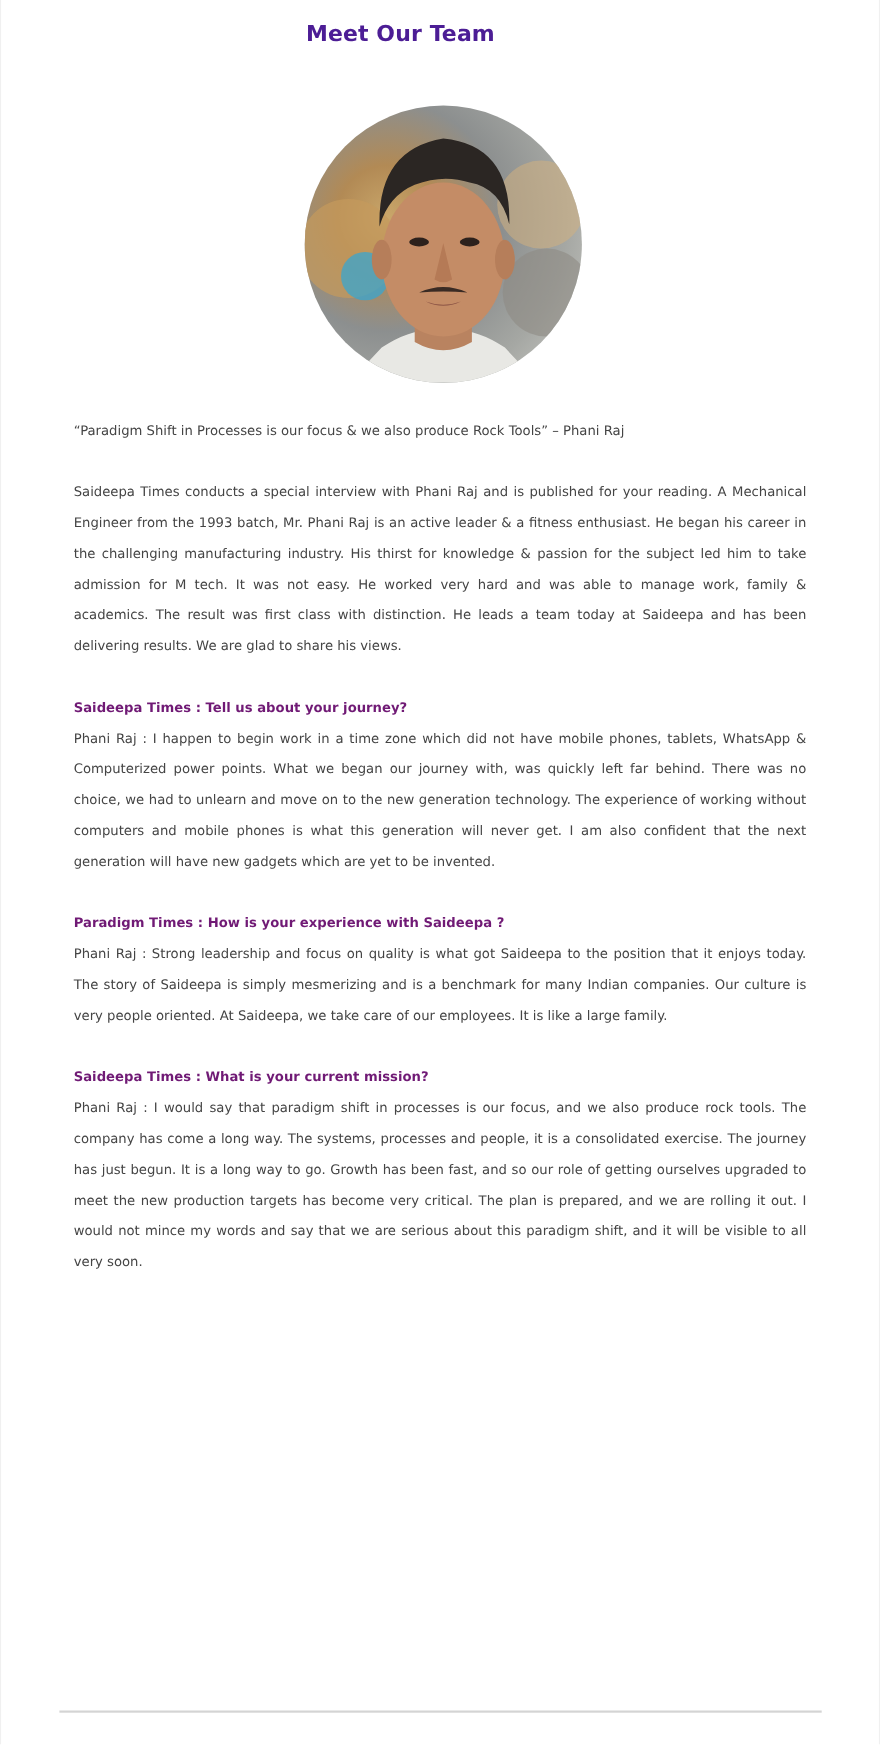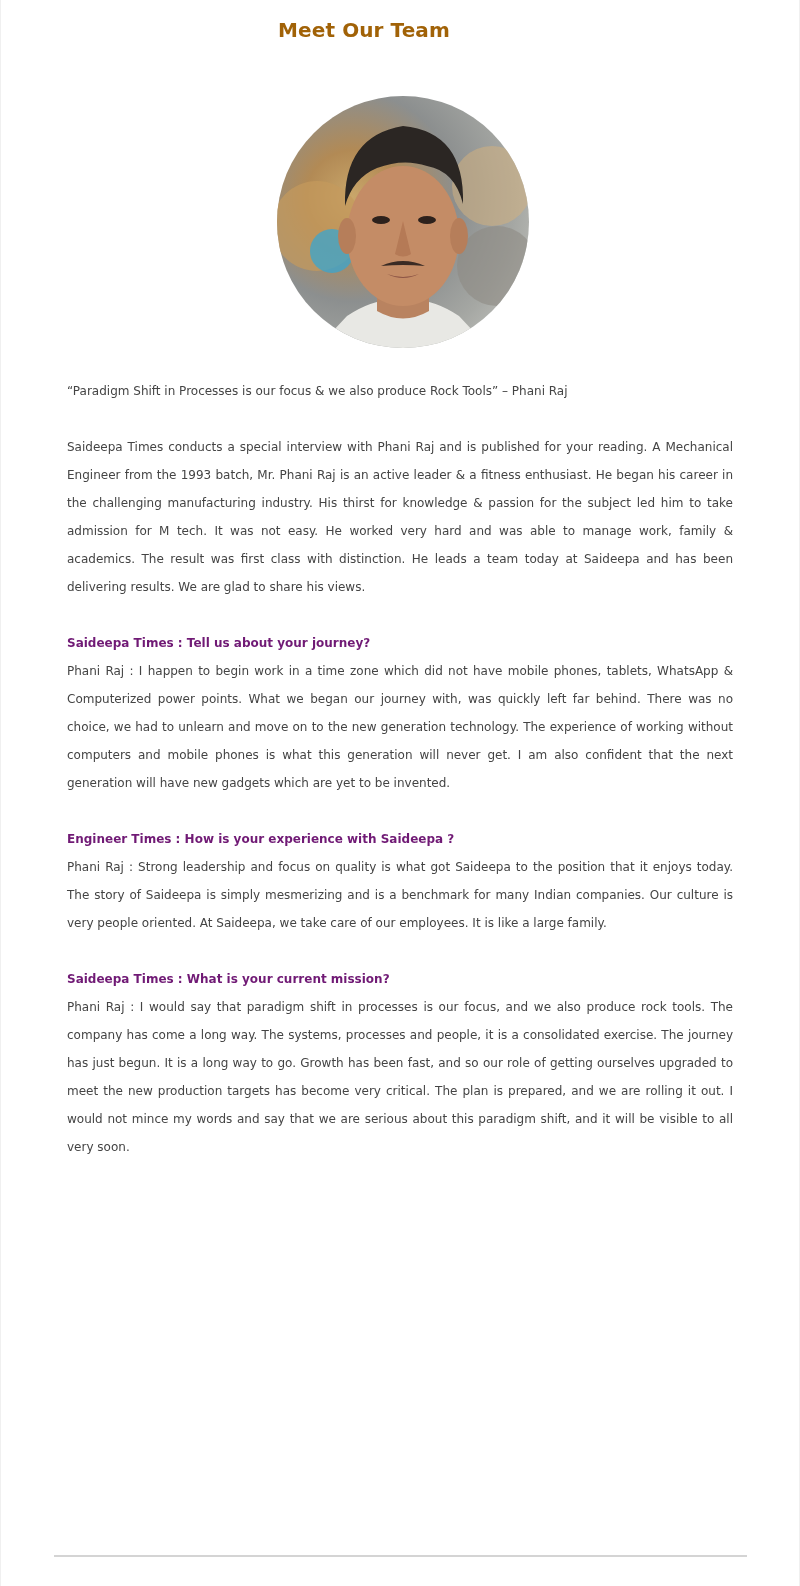--- a/index.html
+++ b/index.html
@@ -10,21 +10,21 @@
     position: relative;
     overflow: hidden;
   }
   .page-border {
     position: absolute; left: 0; top: 0; width: 800px; height: 1586px;
     border-left: 1px solid #f0f0f0; border-right: 1px solid #f0f0f0;
     pointer-events: none;
   }
   .title {
     position: absolute; top: 18px; left: 0; width: 728px;
-    text-align: center; font-weight: bold; font-size: 20px; color: #a16207;
+    text-align: center; font-weight: bold; font-size: 20px; color: #4c1d95;
     letter-spacing: 0.1px;
   }
   .avatar-wrap {
     position: absolute; left: 277px; top: 96px; width: 252px; height: 252px;
     border-radius: 50%; overflow: hidden;
     background: radial-gradient(circle at 30% 40%, #c9a66a 0%, #b28a55 20%, #8c8f8f 45%, #a5a7a3 70%, #cfcfca 100%);
   }
   .avatar-wrap svg { display: block; }
   .content {
     position: absolute; left: 67px; top: 377px; width: 666px;
@@ -79,21 +79,21 @@
 <div class="content">
   <p class="quote">“Paradigm Shift in Processes is our focus &amp; we also produce Rock Tools” – Phani Raj</p>
   <div class="gap"></div>
   <p>Saideepa Times conducts a special interview with Phani Raj and is published for your reading. A Mechanical Engineer from the 1993 batch, Mr. Phani Raj is an active leader &amp; a fitness enthusiast.  He began his career in the challenging manufacturing industry. His thirst for knowledge &amp; passion for the subject led him to take admission for M tech. It was not easy. He worked very hard and was able to manage work, family &amp; academics. The result was first class with distinction. He leads a team today at Saideepa and has been delivering results.  We are glad to share his views.</p>
   <div class="gap"></div>
 
   <p class="q">Saideepa Times : Tell us about your journey?</p>
   <p>Phani Raj : I happen to begin work in a time zone which did not have mobile phones, tablets, WhatsApp &amp; Computerized power points. What we began our journey with, was quickly left far behind. There was no choice, we had to unlearn and move on to the new generation technology. The experience of working without computers and mobile phones is what this generation will never get. I am also confident that the next generation will have new gadgets which are yet to be invented.</p>
   <div class="gap"></div>
 
-  <p class="q">Engineer Times : How is your experience with Saideepa ?</p>
+  <p class="q">Paradigm Times : How is your experience with Saideepa ?</p>
   <p>Phani Raj : Strong leadership and focus on quality is what got Saideepa to the position that it enjoys today. The story of Saideepa is simply mesmerizing and is a benchmark for many Indian companies. Our culture is very people oriented. At Saideepa, we take care of our employees. It is like a large family.</p>
   <div class="gap"></div>
 
   <p class="q">Saideepa Times : What is your current mission?</p>
   <p>Phani Raj : I would say that paradigm shift in processes is our focus, and we also produce rock tools. The company has come a long way. The systems, processes and people, it is a consolidated exercise. The journey has just begun. It is a long way to go. Growth has been fast, and so our role of getting ourselves upgraded to meet the new production targets has become very critical. The plan is prepared, and we are rolling it out. I would not mince my words and say that we are serious about this paradigm shift, and it will be visible to all very soon.</p>
 </div>
 
 <div class="divider"></div>
 
 </body></html>

